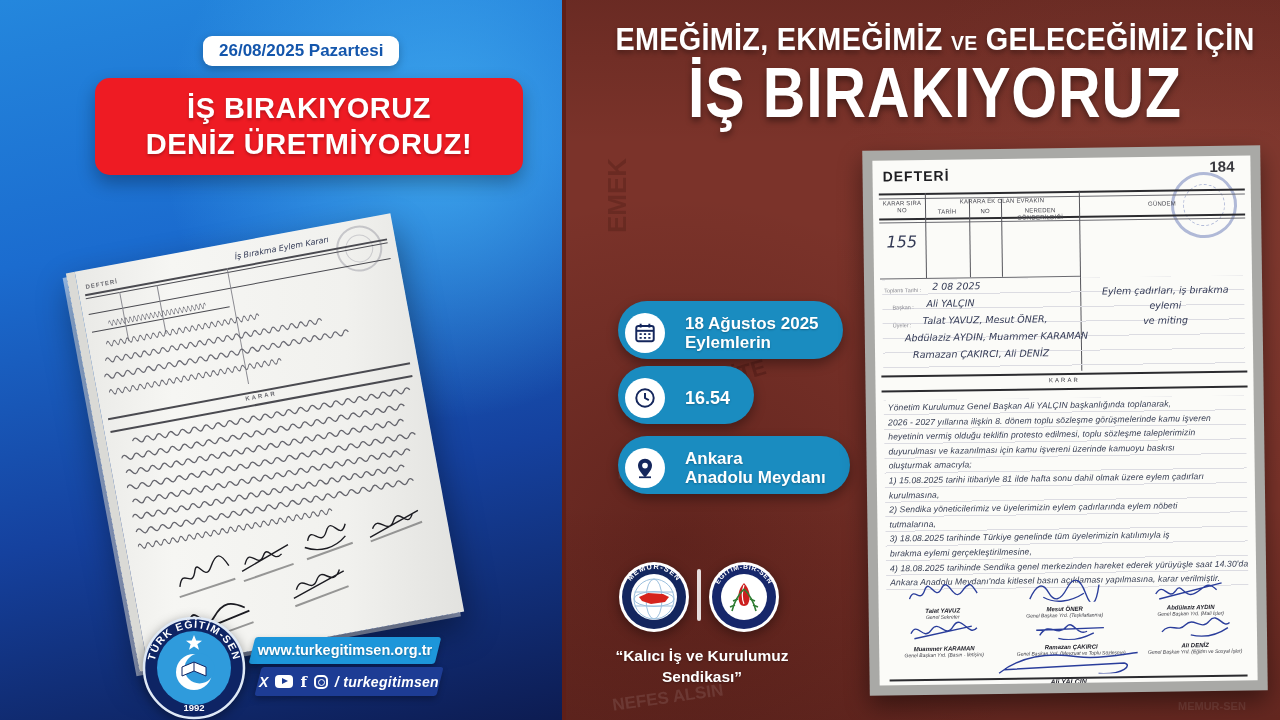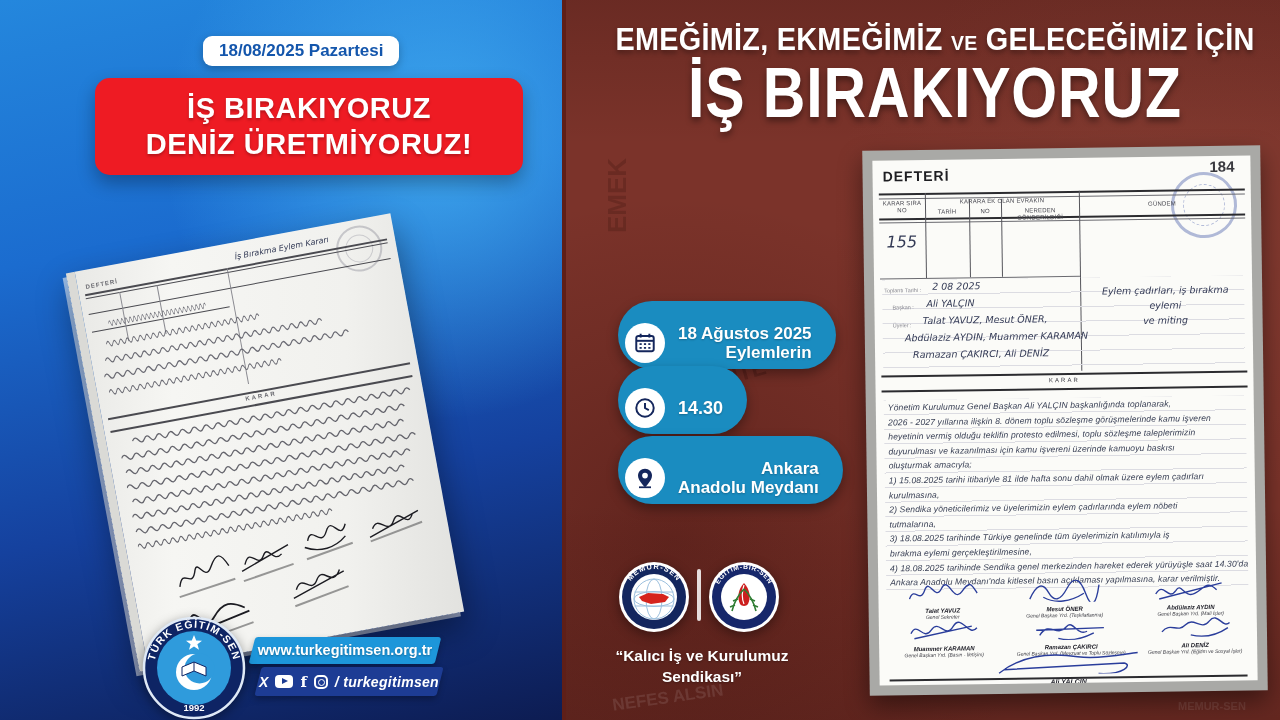--- a/index.html
+++ b/index.html
@@ -64,21 +64,21 @@
   .bg-faint{position:absolute;font-weight:800;color:rgba(255,255,255,.10);white-space:nowrap;}
   .title-wrap{position:absolute;left:0;top:22px;width:714px;text-align:center;color:#fff;padding-left:24px;}
   .title-l1{font-size:31px;font-weight:800;letter-spacing:.3px;transform:scaleX(.93);transform-origin:center;
     text-shadow:0 3px 5px rgba(0,0,0,.35);}
   .title-l1 .ve{font-size:21px;}
   .title-l2{font-size:67px;font-weight:900;letter-spacing:1px;margin-top:-4px;transform:scale(.88,1.04);transform-origin:center;
     text-shadow:0 4px 7px rgba(0,0,0,.4);}
 
   
   .pill{position:absolute;background:#1a8cc0;border-radius:999px;display:flex;align-items:center;
-    gap:13px;padding:22px 24px 6px 7px;box-shadow:0 5px 12px rgba(0,0,0,.35);text-align:right;}
+    gap:20px;padding:12px 24px 6px 7px;box-shadow:0 5px 12px rgba(0,0,0,.35);}
   .pill .ic{width:40px;height:40px;background:#fff;border-radius:50%;flex:0 0 auto;
     display:flex;align-items:center;justify-content:center;}
   .pill .tx{color:#fff;font-weight:800;font-size:17px;line-height:1.12;text-shadow:0 1px 2px rgba(0,0,0,.25);}
 
   
   .logo-badge{position:absolute;width:72px;height:72px;filter:drop-shadow(0 3px 6px rgba(0,0,0,.4));}
   .logo-sep{position:absolute;left:131px;top:569px;width:4px;height:52px;background:rgba(255,255,255,.85);border-radius:2px;}
   .quote{position:absolute;left:0px;top:646px;width:272px;text-align:center;color:#fff;
     font-size:15.5px;line-height:1.35;font-weight:600;text-shadow:0 1px 2px rgba(0,0,0,.3);}
   .quote .q2{font-weight:800;}
@@ -105,21 +105,21 @@
   .sig .tt{font-size:5px;color:#3c3c44;font-style:italic;white-space:nowrap;}
   .karar-lbl{position:absolute;width:100%;text-align:center;font-size:6px;letter-spacing:2px;color:#3a3a42;}
 </style>
 </head>
 <body>
 
 <div class="stage">
 
   <section class="left-panel">
 
-    <div class="date-badge">18/08/2025 Pazartesi</div>
+    <div class="date-badge">26/08/2025 Pazartesi</div>
 
     <div class="red-banner">
       <div class="bl">İŞ BIRAKIYORUZ</div>
       <div class="bl">DENİZ ÜRETMİYORUZ!</div>
     </div>
 
     <div class="doc-left">
       <div class="inner">
         <div class="dl-tiny" style="left:8px;top:14px;">DEFTERİ</div>
         <div class="dl-note hw">İş Bırakma Eylem Kararı</div>
@@ -259,21 +259,21 @@
     </div>
 
     <div class="pill" style="left:52px;top:366px;">
       <span class="ic">
         <svg width="24" height="24" viewBox="0 0 22 22" fill="none" stroke="#14265c" stroke-width="1.8">
           <circle cx="11" cy="11" r="8"></circle>
           <path d="M11 6.5 V11 L14.5 13"></path>
         </svg>
       </span>
       <span class="tx" style="font-size:18px;">
-        <div>14.30</div>
+        <div>16.54</div>
       </span>
     </div>
 
     <div class="pill" style="left:52px;top:436px;">
       <span class="ic">
         <svg width="24" height="24" viewBox="0 0 22 22">
           <path d="M11 2.5 C7.2 2.5 4.6 5.4 4.6 8.9 C4.6 13.4 11 19.5 11 19.5 C11 19.5 17.4 13.4 17.4 8.9 C17.4 5.4 14.8 2.5 11 2.5 Z" fill="#14265c"></path>
           <circle cx="11" cy="8.8" r="2.6" fill="#fff"></circle>
           <path d="M5.5 19.5 L16.5 19.5" stroke="#14265c" stroke-width="1.6"></path>
         </svg>

